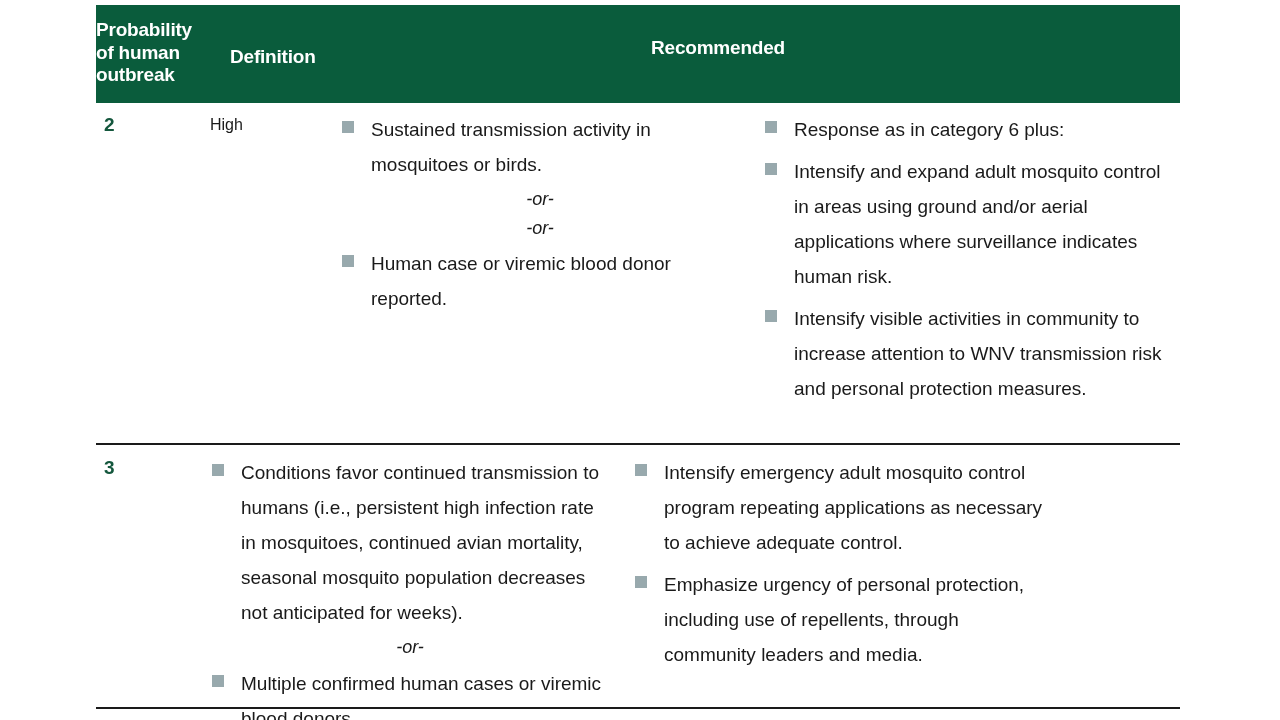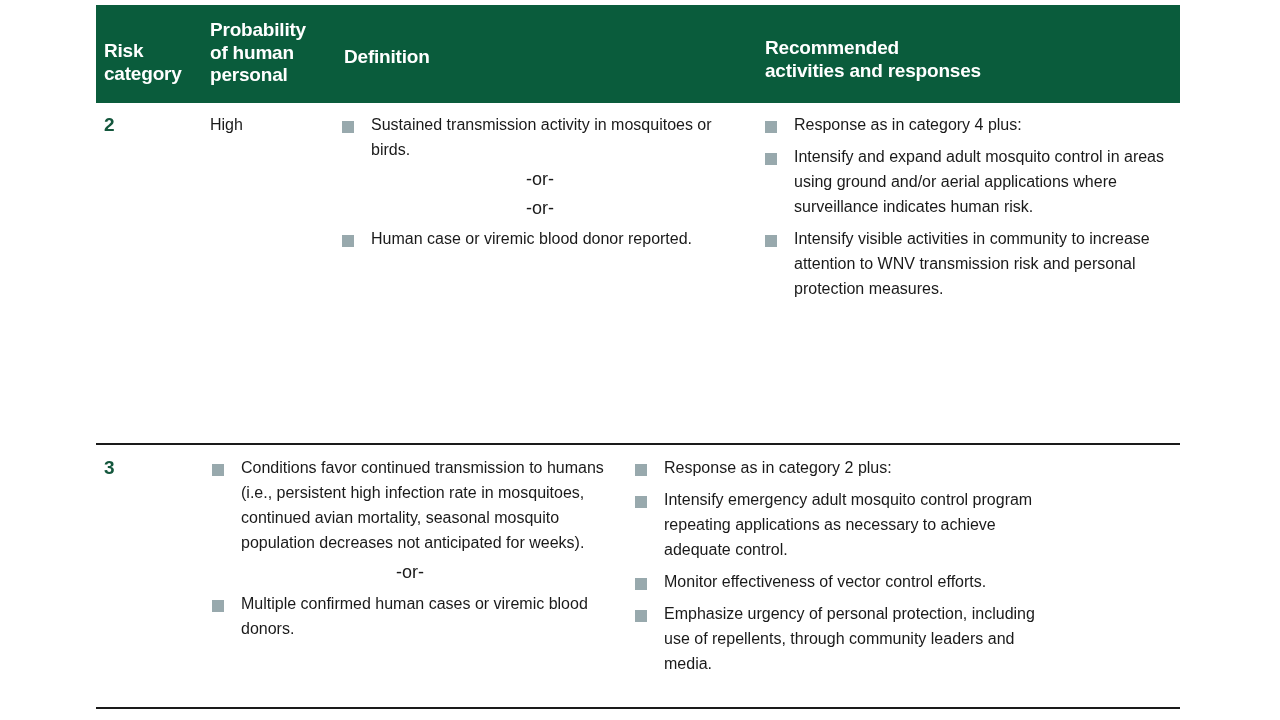--- a/index.html
+++ b/index.html
@@ -84,41 +84,42 @@
   
   ul.blist {
     list-style: none;
     margin: 0;
     padding: 0;
   }
   ul.blist li.bullet {
     position: relative;
     padding-left: 29px;
     margin-bottom: 7px;
-    font-size: 16px;
-    line-height: 25px;
+    font-size: 19px;
+    line-height: 35px;
     color: #1a1a1a;
   }
   ul.blist li.bullet::before {
     content: "";
     position: absolute;
     left: 0px;
     top: 9px;
     width: 12px;
     height: 12px;
     background: #98a9ad;
   }
   ul.blist li.orsep {
     list-style: none;
     text-align: center;
     font-size: 18px;
     line-height: 25.5px;
     color: #1a1a1a;
     margin-bottom: 5px;
     margin-top: -2px;
+    font-style: italic;
   }
 
   .col-def ul.blist { width: 400px; margin-left: 0px; }
   .col-def ul.blist li.bullet::before { left: 2px; }
   .col-def ul.blist li.bullet { padding-left: 31px; }
   .col-def ul.blist li.orsep { width: 400px; padding-right: 34px; }
 
   .col-resp ul.blist { width: 420px; }
   .col-resp ul.blist li.bullet::before { left: 11px; }
   .col-resp ul.blist li.bullet { padding-left: 40px; }
@@ -129,77 +130,70 @@
   .row2 .cell { padding-top: 9px; }
   .row3 .cell { padding-top: 10px; }
 </style>
 </head>
 <body>
 
 <div class="page">
   <div class="table">
 
     <div class="thead">
-      <div class="hcell col-cat">
-        <div>Risk</div>
-        <div>category</div>
-      </div>
       <div class="hcell col-prob">
         <div>Probability</div>
         <div>of human</div>
-        <div>personal</div>
+        <div>outbreak</div>
       </div>
       <div class="hcell col-def">
         <div>Definition</div>
       </div>
       <div class="hcell col-resp">
         <div>Recommended</div>
-        <div>activities and responses</div>
       </div>
     </div>
 
     <div class="trow row2">
       <div class="cell col-cat">
         <div class="cat-num">2</div>
       </div>
       <div class="cell col-prob">
         <div class="prob-text">High</div>
       </div>
       <div class="cell col-def">
         <ul class="blist">
           <li class="bullet">Sustained transmission activity in mosquitoes or birds.</li>
           <li class="orsep">-or-</li>
           <li class="orsep">-or-</li>
           <li class="bullet">Human case or viremic blood donor reported.</li>
         </ul>
       </div>
       <div class="cell col-resp">
         <ul class="blist">
-          <li class="bullet">Response as in category 4 plus:</li>
+          <li class="bullet">Response as in category 6 plus:</li>
           <li class="bullet">Intensify and expand adult mosquito control in areas using ground and/or aerial applications where surveillance indicates human risk.</li>
           <li class="bullet">Intensify visible activities in community to increase attention to WNV transmission risk and personal protection measures.</li>
         </ul>
       </div>
     </div>
 
     <div class="trow row3">
       <div class="cell col-cat">
         <div class="cat-num">3</div>
       </div>
       <div class="cell col-def">
         <ul class="blist">
           <li class="bullet">Conditions favor continued transmission to humans (i.e., persistent high infection rate in mosquitoes, continued avian mortality, seasonal mosquito population decreases not anticipated for weeks).</li>
           <li class="orsep">-or-</li>
           <li class="bullet">Multiple confirmed human cases or viremic blood donors.</li>
         </ul>
       </div>
       <div class="cell col-resp">
         <ul class="blist">
-          <li class="bullet">Response as in category 2 plus:</li>
           <li class="bullet">Intensify emergency adult mosquito control program repeating applications as necessary to achieve adequate control.</li>
-          <li class="bullet">Monitor effectiveness of vector control efforts.</li>
           <li class="bullet">Emphasize urgency of personal protection, including use of repellents, through community leaders and media.</li>
         </ul>
       </div>
     </div>
 
   </div>
 </div>
 
 </body></html>

